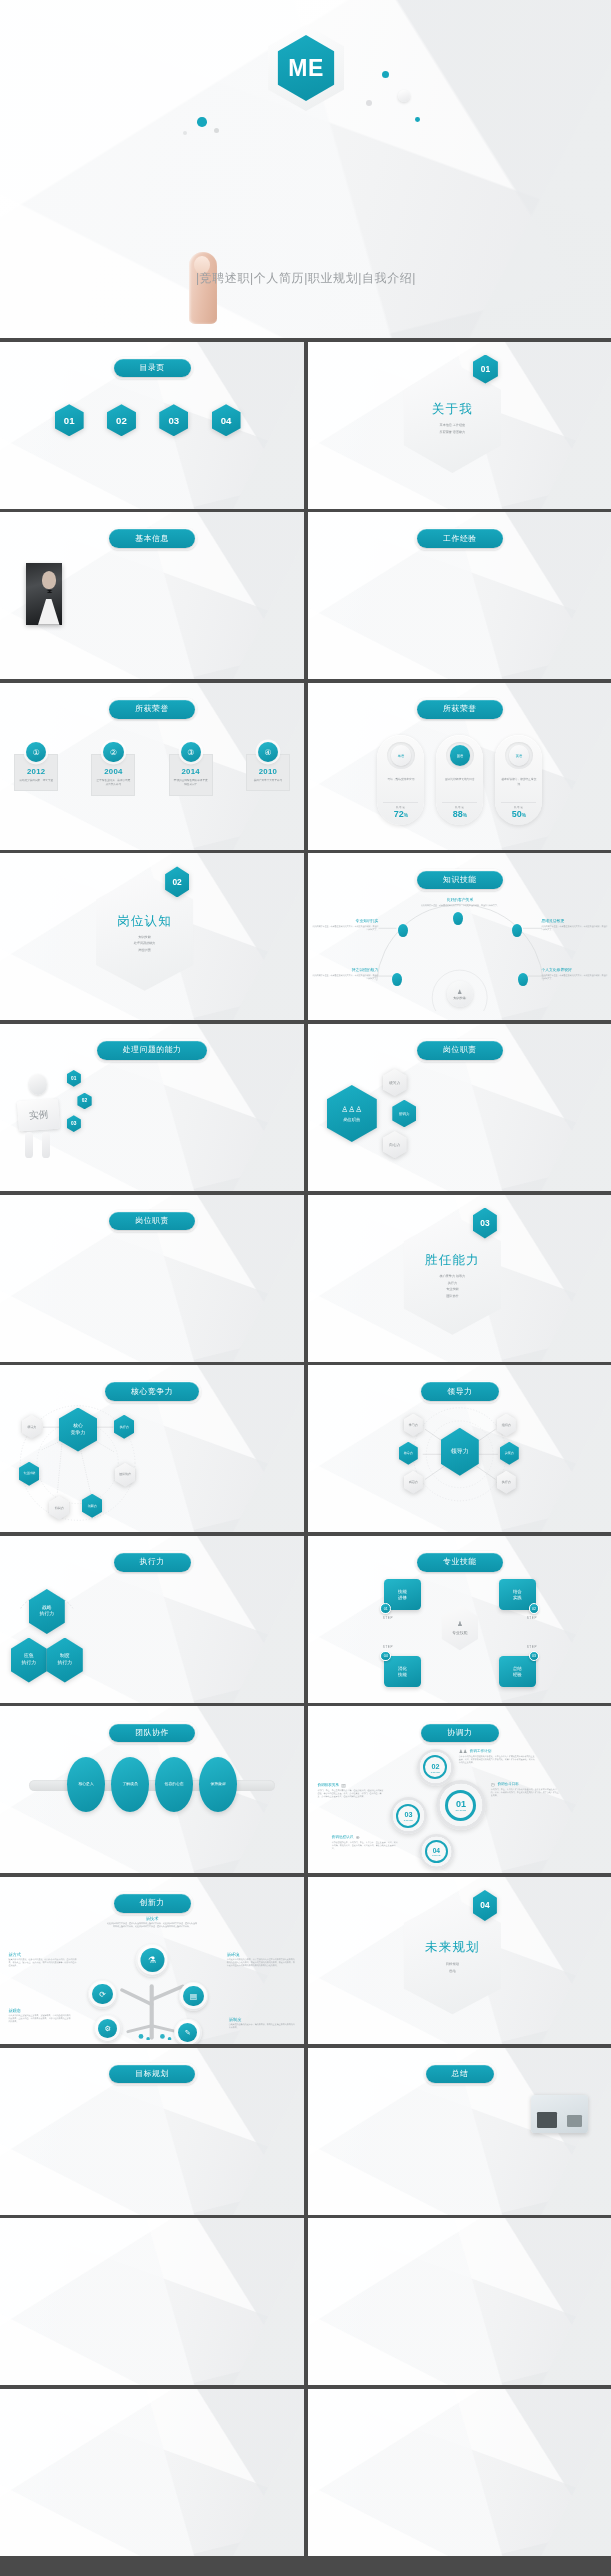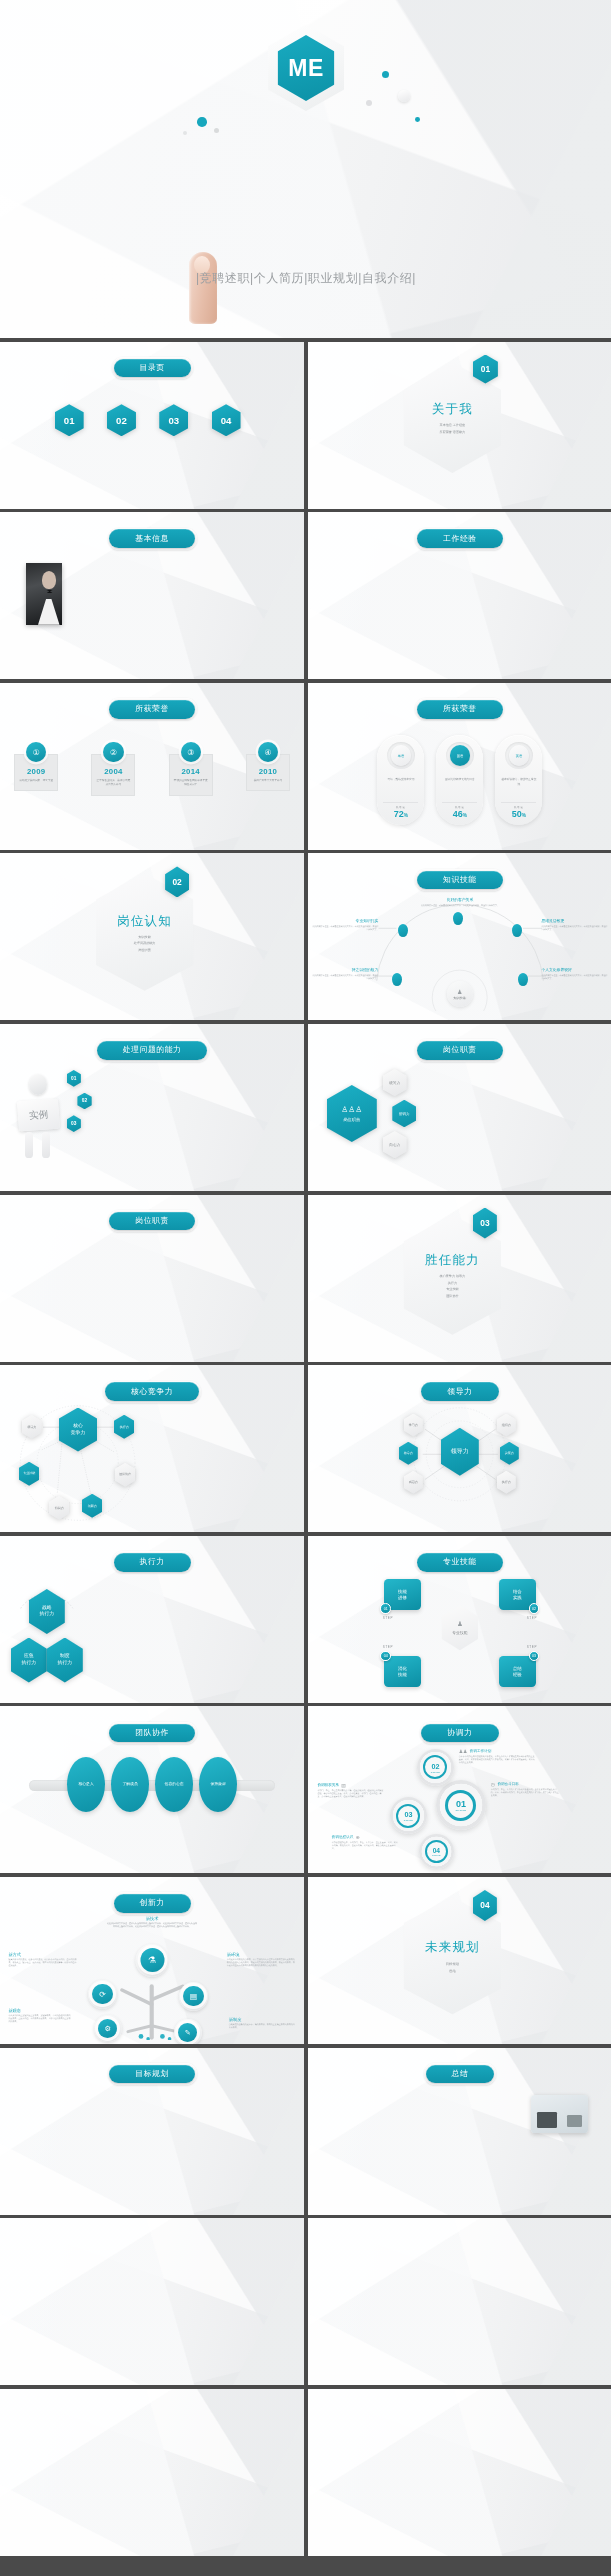--- a/index.html
+++ b/index.html
@@ -502,21 +502,21 @@
             </div>
           </div>
         </div>
 
       <div style="display:flex;justify-content:center;gap:4.8px;margin-top:21.5px;">
         <div class="honor-col">
           <div class="honor-medal">
               <span>①</span>
             </div>
           <div class="honor-card">
-            <div class="honor-year">2009</div>
+            <div class="honor-year">2012</div>
             <div class="honor-txt">成绩优异获得国家一等奖学金</div>
           </div>
         </div>
         <div class="honor-col">
           <div class="honor-medal">
               <span>②</span>
             </div>
           <div class="honor-card">
             <div class="honor-year">2004</div>
             <div class="honor-txt">全年销售业绩第一获得公司最杰出新人称号</div>
@@ -566,21 +566,21 @@
             <div class="pct"><span>72</span><i>%</i></div>
           </div>
         </div>
         <div class="lang-card">
           <div class="lang-badge-outer">
               <div class="lang-badge on">国语</div>
             </div>
           <div class="lang-desc">国语比较标准无地方口音</div>
           <div class="lang-foot">
             <div class="lbl">熟练度</div>
-            <div class="pct"><span>46</span><i>%</i></div>
+            <div class="pct"><span>88</span><i>%</i></div>
           </div>
         </div>
         <div class="lang-card">
           <div class="lang-badge-outer">
               <div class="lang-badge">英语</div>
             </div>
           <div class="lang-desc">基本听说能力，能进行正常交流</div>
           <div class="lang-foot">
             <div class="lbl">熟练度</div>
             <div class="pct"><span>50</span><i>%</i></div>

